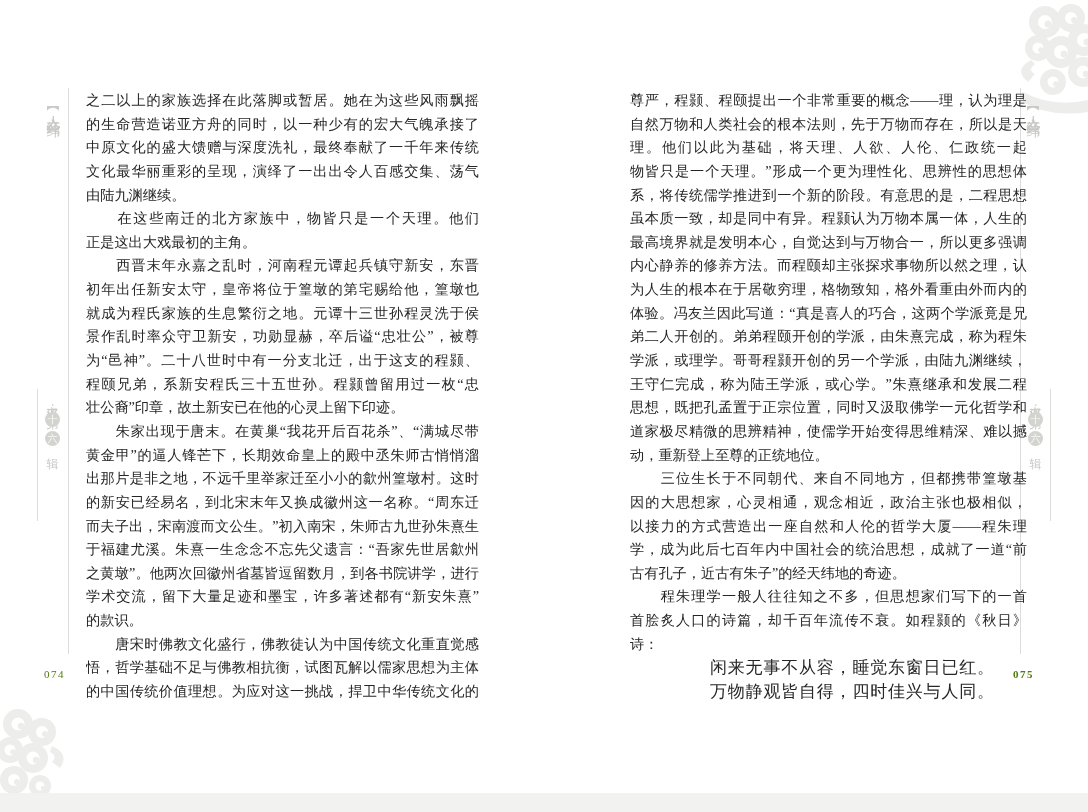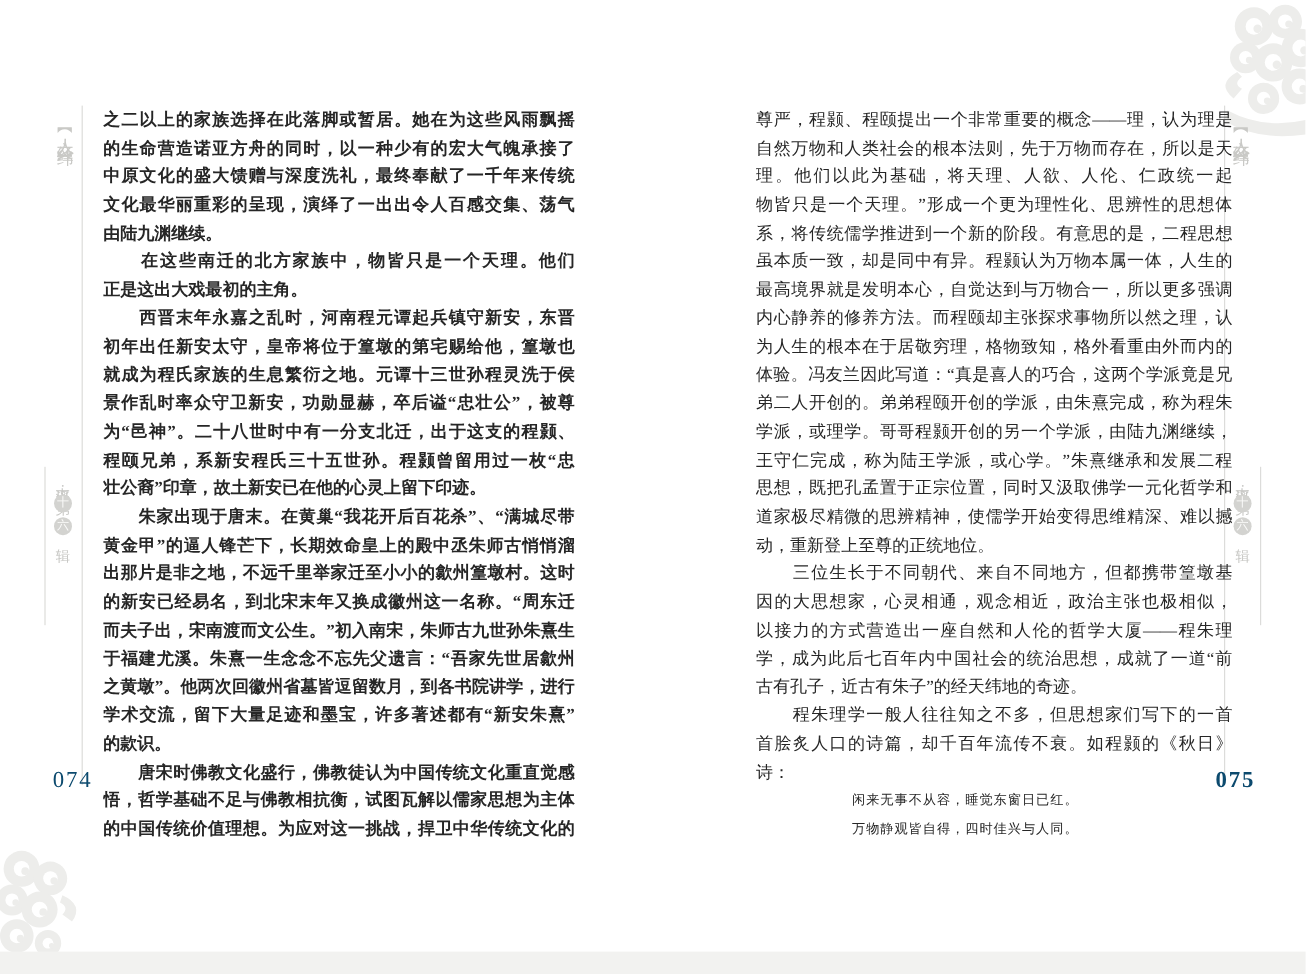--- a/index.html
+++ b/index.html
@@ -5,35 +5,35 @@
   html,body{margin:0;padding:0;}
   body{
     width:1088px;height:812px;position:relative;overflow:hidden;
     background:#ffffff;
     font-family:"Liberation Serif","DejaVu Serif",serif;
   }
   
   .text-column{
     position:absolute;top:89px;color:#262626;font-size:14.2px;
   }
-  #left-col{left:86px;width:393px;font-weight:bold;}
+  #left-col{left:86px;width:393px;}
   #right-col{left:630px;width:397px;}
   .text-line{
     height:23.65px;line-height:23.65px;white-space:nowrap;overflow:hidden;
   }
   .text-line.justify{
     white-space:normal;text-align:justify;text-align-last:justify;
   }
   .poem-line{
     height:23.65px;line-height:23.65px;padding-left:80px;
-    font-size:11px;letter-spacing:0.8px;color:#262626;white-space:nowrap;
+    font-size:17px;letter-spacing:0.8px;color:#262626;white-space:nowrap;
   }
   
   .page-number{
-    position:absolute;top:640px;font-size:19px;letter-spacing:1.5px;color:#0c4a6e;
+    position:absolute;top:668px;font-size:11px;letter-spacing:1.5px;color:#4d7c0f;
   }
   #page-number-left{left:44px;}
   #page-number-right{left:1013px;font-weight:bold;}
   
   .rule{position:absolute;width:1px;background:#dcdcda;}
   #rule-left-main{left:68px;top:88px;height:566px;}
   #rule-right-main{left:1020px;top:88px;height:566px;}
   #rule-left-vol{left:37px;top:389px;height:132px;}
   #rule-right-vol{left:1050px;top:389px;height:132px;}
   

